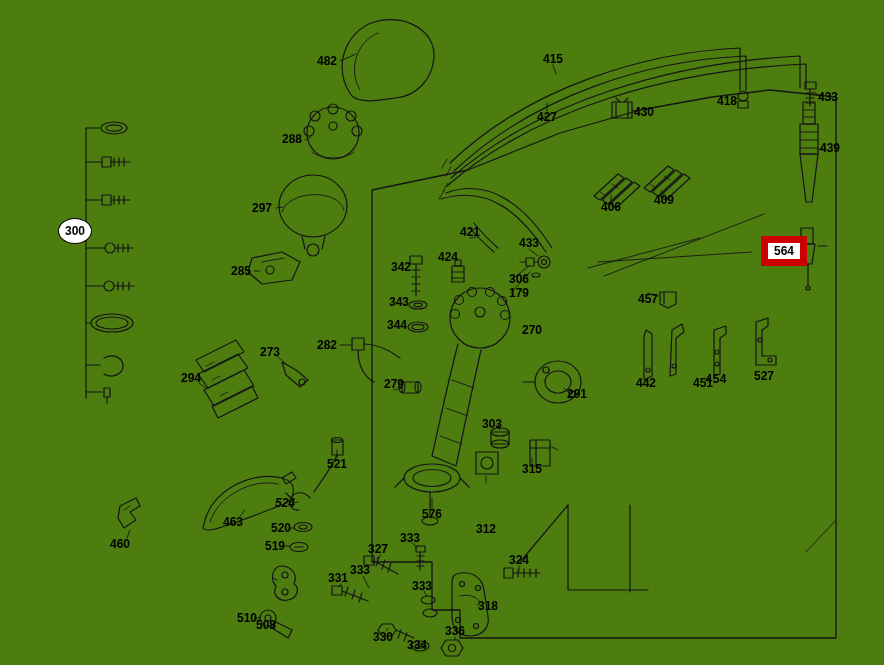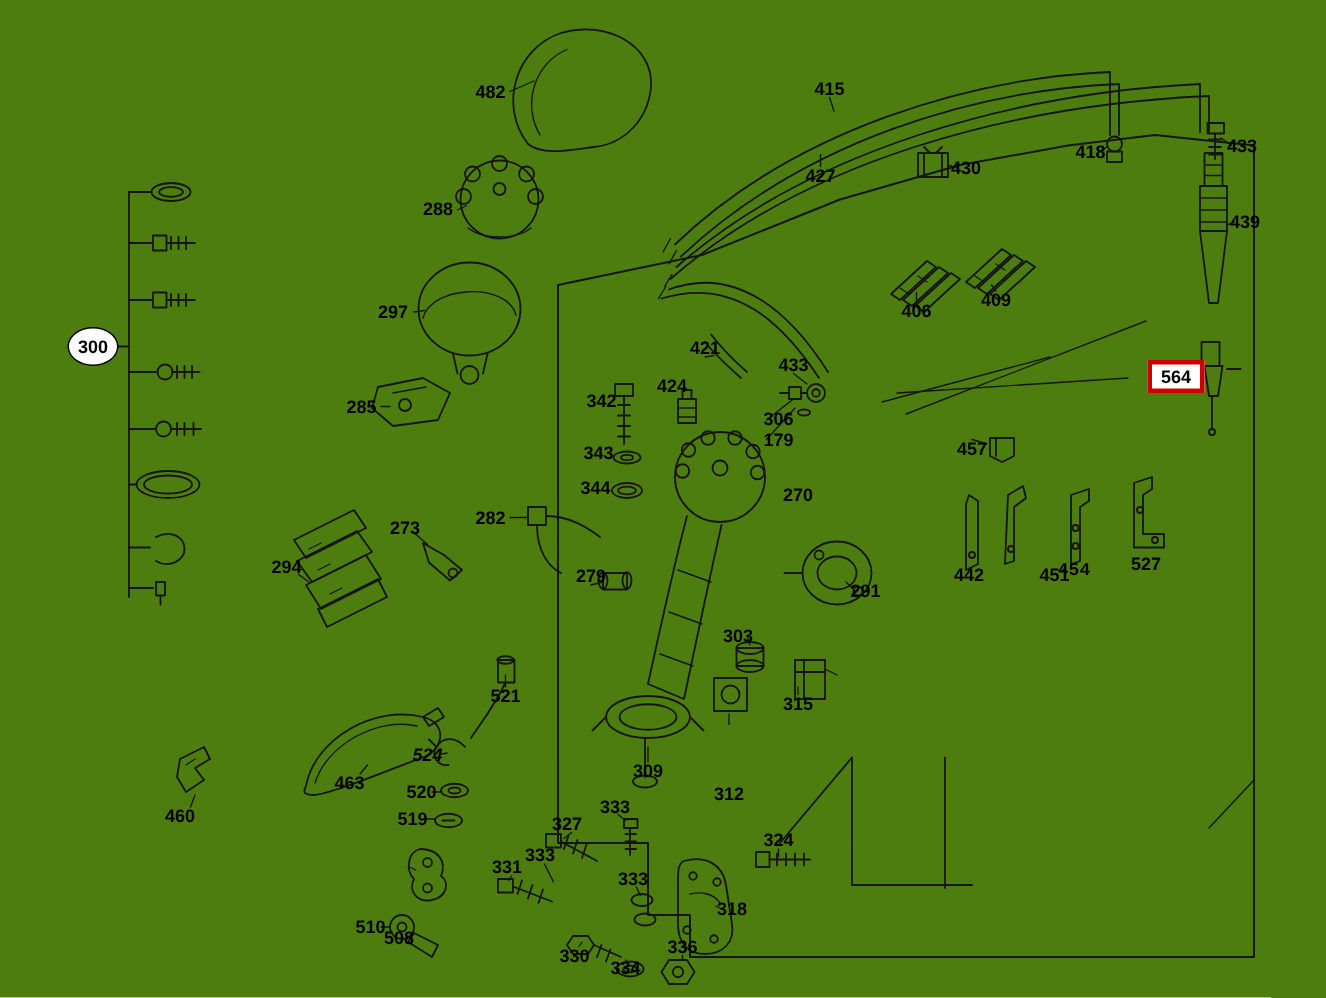--- a/index.html
+++ b/index.html
@@ -7,21 +7,21 @@
          font-family:"Liberation Sans",sans-serif;text-align:center;}
   .stage svg{position:absolute;left:0;top:0;}
   .labels-layer{position:absolute;left:0;top:0;width:884px;height:665px;}
   .part-label{
     position:absolute;transform:translate(-50%,-50%);
     font:bold 12px "Liberation Sans",sans-serif;color:#000;
     background:transparent;white-space:nowrap;line-height:1;padding:1px 2px;
     cursor:default;
   }
   .part-label.highlight{
-    border:3px solid #7f1d1d;background:#fff;padding:2px 6px;
+    border:7px solid #7f1d1d;background:#fff;padding:2px 6px;
   }
   .part-label.circled{
     border:1.5px solid #000;border-radius:50%;background:#fff;padding:6px 6px;
   }
 </style>
 </head>
 <body>
 
 <div class="stage">
 
@@ -403,21 +403,21 @@
       <div class="part-label" style="left: 553px; top: 59px;">415</div>
       <div class="part-label" style="left: 547px; top: 117px;">427</div>
       <div class="part-label" style="left: 644px; top: 112px;">430</div>
       <div class="part-label" style="left: 727px; top: 101px;">418</div>
       <div class="part-label" style="left: 828px; top: 97px;">433</div>
       <div class="part-label" style="left: 292px; top: 139px;">288</div>
       <div class="part-label" style="left: 830px; top: 148px;">439</div>
       <div class="part-label" style="left: 262px; top: 208px;">297</div>
       <div class="part-label" style="left: 611px; top: 207px;">406</div>
       <div class="part-label" style="left: 664px; top: 200px;">409</div>
-      <div class="part-label circled" style="left: 62px; top: 231px;">300</div>
+      <div class="part-label circled" style="left: 75px; top: 231px;">300</div>
       <div class="part-label" style="left: 470px; top: 232px;">421</div>
       <div class="part-label" style="left: 529px; top: 243px;">433</div>
       <div class="part-label highlight" style="left: 784px; top: 251px; border-color: rgb(204, 0, 0);">564</div>
       <div class="part-label" style="left: 241px; top: 271px;">285</div>
       <div class="part-label" style="left: 401px; top: 267px;">342</div>
       <div class="part-label" style="left: 448px; top: 257px;">424</div>
       <div class="part-label" style="left: 519px; top: 279px;">306</div>
       <div class="part-label" style="left: 519px; top: 293px;">179</div>
       <div class="part-label" style="left: 399px; top: 302px;">343</div>
       <div class="part-label" style="left: 648px; top: 299px;">457</div>
@@ -430,21 +430,21 @@
       <div class="part-label" style="left: 577px; top: 394px;">291</div>
       <div class="part-label" style="left: 646px; top: 383px;">442</div>
       <div class="part-label" style="left: 703px; top: 383px;">451</div>
       <div class="part-label" style="left: 716px; top: 380px; font-family: Liberation Mono, monospace;">454</div>
       <div class="part-label" style="left: 764px; top: 376px;">527</div>
       <div class="part-label" style="left: 492px; top: 424px;">303</div>
       <div class="part-label" style="left: 337px; top: 464px;">521</div>
       <div class="part-label" style="left: 532px; top: 469px;">315</div>
       <div class="part-label" style="left: 486px; top: 489px; margin-top: 40px;">312</div>
       <div class="part-label" style="left: 285px; top: 503px; font-style: italic;">524</div>
-      <div class="part-label" style="left: 432px; top: 514px;">309</div>
+      <div class="part-label" style="left: 432px; top: 514px;">576</div>
       <div class="part-label" style="left: 233px; top: 522px;">463</div>
       <div class="part-label" style="left: 281px; top: 528px;">520</div>
       <div class="part-label" style="left: 120px; top: 544px;">460</div>
       <div class="part-label" style="left: 275px; top: 546px;">519</div>
       <div class="part-label" style="left: 378px; top: 549px;">327</div>
       <div class="part-label" style="left: 410px; top: 538px;">333</div>
       <div class="part-label" style="left: 266px; top: 578px; margin-top: 47px;">508</div>
       <div class="part-label" style="left: 360px; top: 570px;">333</div>
       <div class="part-label" style="left: 338px; top: 578px;">331</div>
       <div class="part-label" style="left: 519px; top: 560px;">324</div>

